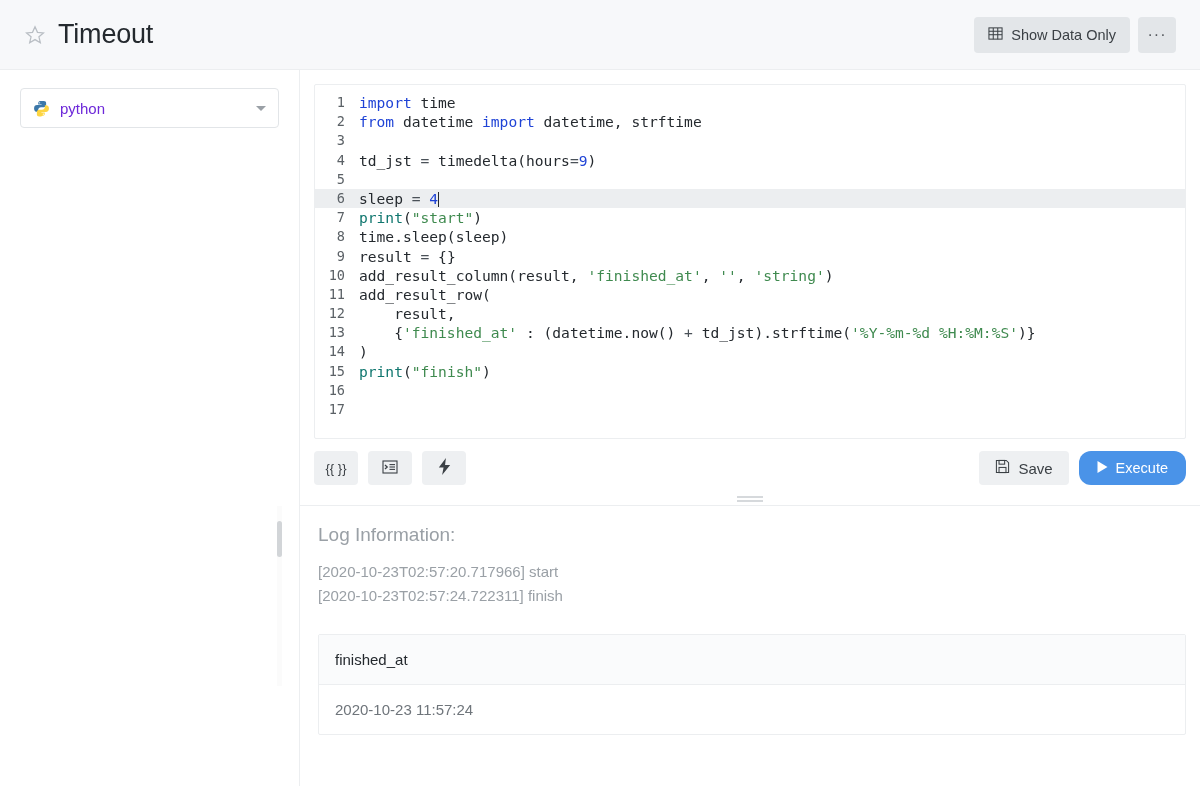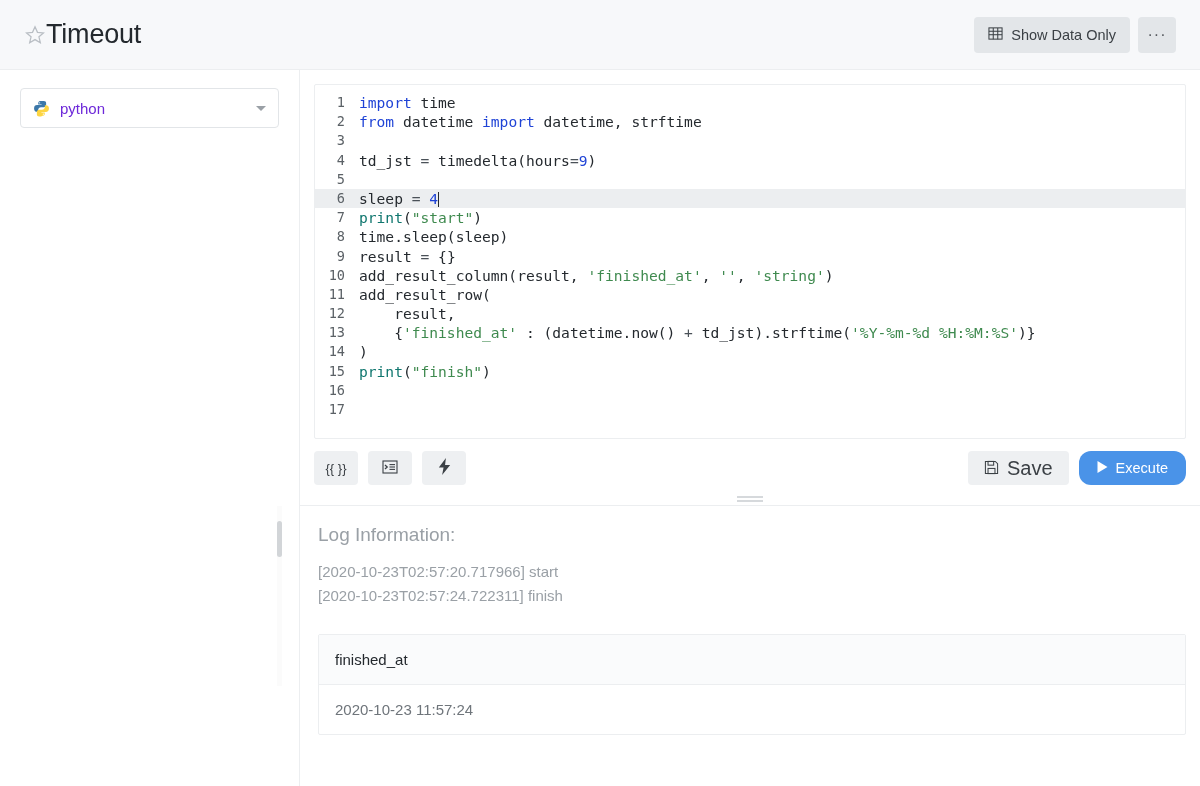--- a/index.html
+++ b/index.html
@@ -14,21 +14,21 @@
   
   .app-header {
     position: relative;
     height: 70px;
     background: #f7f8fa;
     border-bottom: 1px solid #eceef0;
     display: flex;
     align-items: center;
     padding: 0 24px;
   }
-  .title-wrap { display: flex; align-items: center; gap: 0; }
+  .title-wrap { display: flex; align-items: center; gap: 12px; }
   .star-icon {
     width: 22px; height: 22px;
     display: inline-block; line-height: 1;
     color: #b9bec4; font-size: 22px;
   }
   .page-title {
     font-size: 27px;
     color: #24292e;
     font-weight: 400;
     letter-spacing: -0.2px;
@@ -141,21 +141,21 @@
     cursor: pointer;
     color: #3b4045;
     font-family: "Liberation Sans", sans-serif;
     font-size: 13px;
   }
   .toolbar-right { margin-left: auto; display: flex; gap: 10px; }
   .btn-save {
     background: #eef0f2; border: none; border-radius: 4px;
     height: 34px; padding: 0 16px;
     display: inline-flex; align-items: center; gap: 8px;
-    font-size: 20px; color: #3b4045; cursor: pointer;
+    font-size: 15px; color: #3b4045; cursor: pointer;
     font-family: "Liberation Sans", sans-serif;
   }
   .btn-exec {
     background: #4a93e8; border: none; border-radius: 12px;
     height: 34px; padding: 0 18px;
     display: inline-flex; align-items: center; gap: 8px;
     font-size: 14.5px; color: #fff; cursor: pointer;
     font-family: "Liberation Sans", sans-serif;
   }
 

